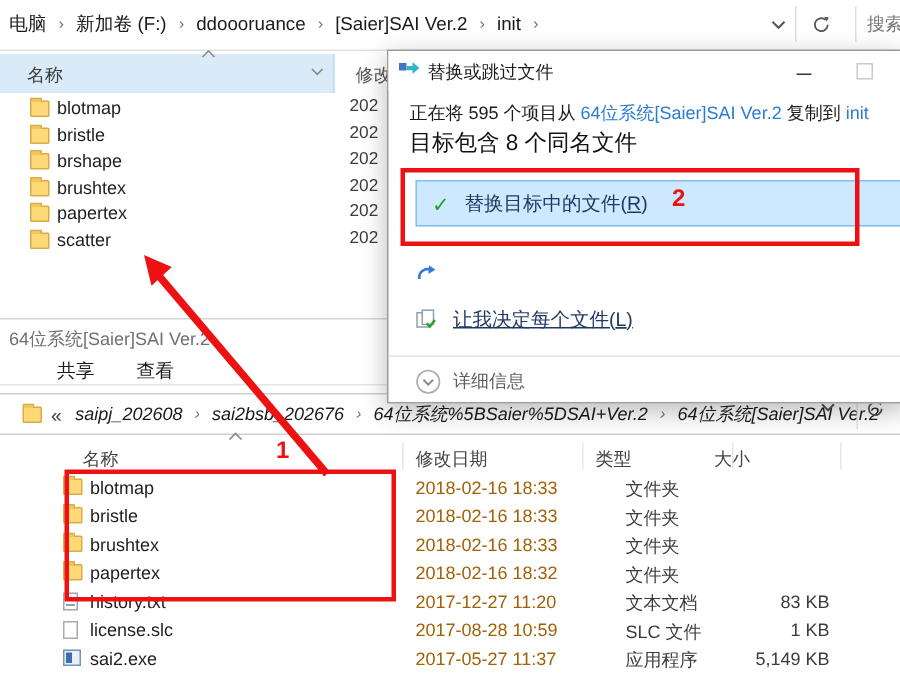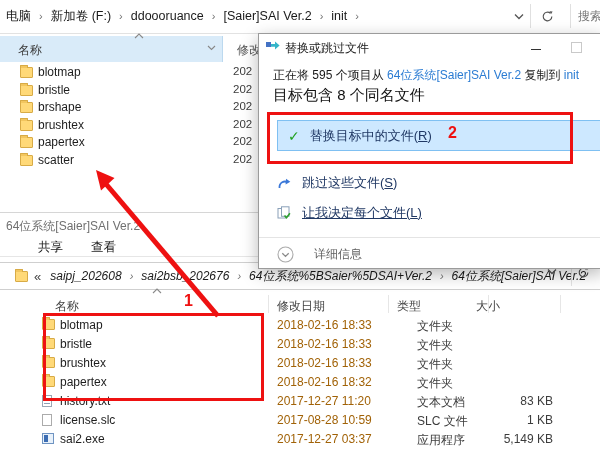--- a/index.html
+++ b/index.html
@@ -68,21 +68,21 @@
   .dlg-line1 a{color:#2b7cd3;text-decoration:none;cursor:pointer;}
   .dlg-line2{position:absolute;left:14px;top:52px;font-size:15px;color:#111;}
   .dlg-opt{position:absolute;left:18px;display:flex;align-items:center;gap:10px;font-size:13px;color:#203864;cursor:pointer;white-space:nowrap;}
   .dlg-opt .u{text-decoration:underline;}
   .opt1wrap{position:absolute;left:18px;top:86px;width:327px;height:31px;background:#cde8ff;border:1px solid #7fc0f2;box-sizing:border-box;}
   .opt1wrap .dlg-opt{left:10px;top:6px;}
   .optcheck{color:#21a121;font-size:14px;font-weight:bold;line-height:1;}
   .opt2{top:140px;}
   .opt3{top:170px;text-decoration:underline;}
   .dlg-divider{position:absolute;left:0;top:203px;width:100%;height:1px;background:#e4e4e4;}
-  .dlg-details{position:absolute;left:18px;top:212px;display:flex;align-items:flex-start;gap:20px;font-size:12px;color:#5f5f5f;cursor:pointer;}
+  .dlg-details{position:absolute;left:18px;top:212px;display:flex;align-items:flex-start;gap:8px;font-size:12px;color:#5f5f5f;cursor:pointer;}
   
   .anno{position:absolute;pointer-events:none;}
   .anno-box1{left:43px;top:313px;width:215px;height:82px;border:3px solid #ee1111;}
   .anno-box2{left:267px;top:112px;width:300px;height:46px;border:3px solid #ee1111;}
   .anno-num{font-size:16px;font-weight:bold;color:#ee1111;font-family:"Liberation Sans",sans-serif;}
   .anno-1{left:184px;top:292px;}
   .anno-2{left:448px;top:124px;}
   .anno-arrow{left:0;top:0;width:600px;height:452px;}
   svg{display:block;}
 </style>
@@ -311,21 +311,21 @@
         <span class="ficon file"></span>
         <span class="bname">license.slc</span>
         <span class="bdate">2017-08-28 10:59</span>
         <span class="btype">SLC 文件</span>
         <span class="bsize">1 KB</span>
       </div>
 
       <div class="brow">
         <span class="ficon app"></span>
         <span class="bname">sai2.exe</span>
-        <span class="bdate">2017-12-27 03:37</span>
+        <span class="bdate">2017-05-27 11:37</span>
         <span class="btype">应用程序</span>
         <span class="bsize">5,149 KB</span>
       </div>
 
       <div class="brow">
 
         <span class="bname">sai2.ini</span>
         <span class="bdate">2016-11-10 10:55</span>
         <span class="btype">配置设置</span>
         <span class="bsize">2 KB</span>
@@ -358,23 +358,20 @@
         </span>
       </div>
     </div>
 
     <div class="dlg-opt opt2">
       <span>
         <svg width="15" height="14" viewBox="0 0 15 14">
             <path d="M2.5,12 C2,6 7.5,4.5 10.5,6.2" fill="none" stroke="#3b78d8" stroke-width="1.8"></path>
             <polygon points="9,2.8 13.3,5.8 8.6,8.6" fill="#3b78d8"></polygon>
           </svg>
-      </span>
-      <span>
-        <span>跳过这些文件(</span><span class="u">S</span><span>)</span>
       </span>
     </div>
 
     <div class="dlg-opt opt3">
       <span>
         <svg width="15" height="14" viewBox="0 0 15 14">
             <rect x="1" y="2.5" width="7.5" height="9.5" fill="#fff" stroke="#8aa0b8" stroke-width="1"></rect>
             <rect x="4.5" y="0.8" width="7.5" height="9.5" fill="#fff" stroke="#8aa0b8" stroke-width="1"></rect>
             <path d="M7.5,9.5 l2,2.2 3.4,-4.4" fill="none" stroke="#2ea12e" stroke-width="1.6"></path>
           </svg>

